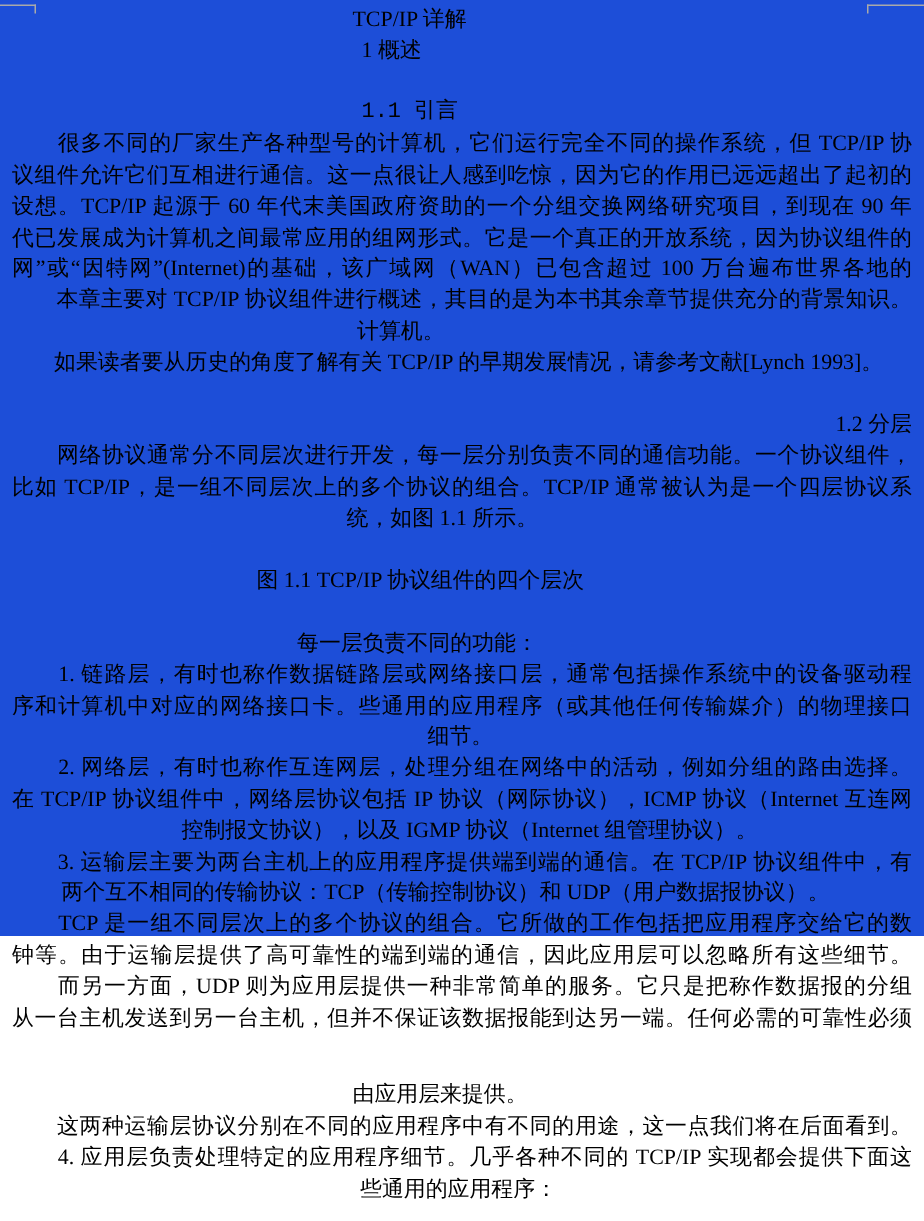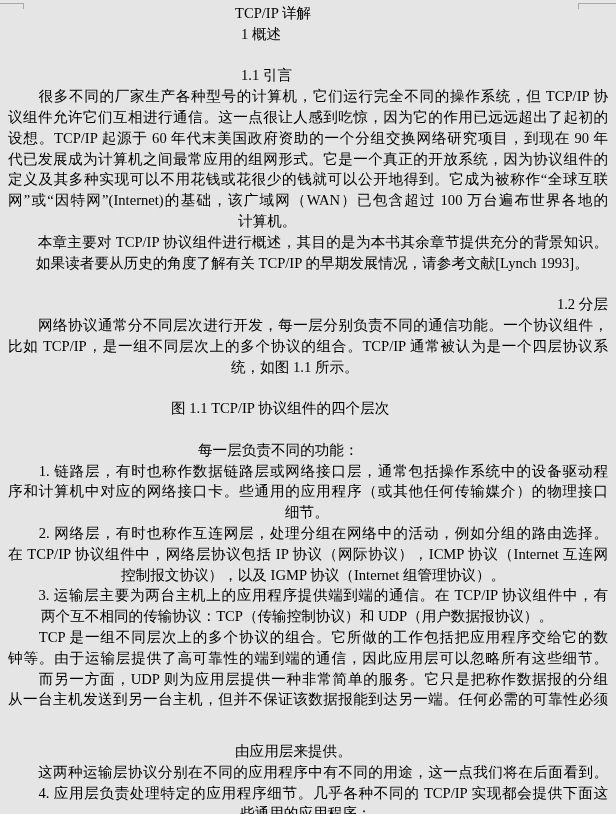--- a/index.html
+++ b/index.html
@@ -4,22 +4,22 @@
 <style>
   html, body { margin: 0; padding: 0; }
   body {
     width: 616px; height: 814px;
     background: #ffffff;
     overflow: hidden;
     font-family: "Liberation Serif", "DejaVu Serif", serif;
   }
   .page {
     position: relative;
-    width: 616px; height: 814px;
-    background: #e5e5e5;
+    width: 616px; height: 624px;
+    background: #1d4ed8;
   }
   
   .mark { position: absolute; background: #a9a9a9; }
   .mark-tl-h { left: 0;     top: 3px; width: 24px; height: 1px; }
   .mark-tl-v { left: 23px;  top: 3px; width: 1px;  height: 6px; }
   .mark-tr-h { left: 578px; top: 3px; width: 38px; height: 1px; }
   .mark-tr-v { left: 578px; top: 3px; width: 1px;  height: 6px; }
 
   .doc {
     position: absolute;
@@ -46,29 +46,28 @@
 
 <div class="page">
   <div class="mark mark-tl-h"></div>
   <div class="mark mark-tl-v"></div>
   <div class="mark mark-tr-h"></div>
   <div class="mark mark-tr-v"></div>
   <div class="doc" id="doc" style="color: rgb(0, 0, 0);">
       <div class="row pad" style="padding-left: 227px;">TCP/IP 详解</div>
       <div class="row pad" style="padding-left: 233px;">1 概述</div>
       <div class="row blank"></div>
-      <div class="row pad" style="padding-left: 233px;">1.1 引言</div>
+      <div class="row pad" style="padding-left: 233px; font-family: Liberation Mono, monospace;">1.1 引言</div>
       <div class="row fill">　　很多不同的厂家生产各种型号的计算机，它们运行完全不同的操作系统，但 TCP/IP 协</div>
       <div class="row fill">议组件允许它们互相进行通信。这一点很让人感到吃惊，因为它的作用已远远超出了起初的</div>
       <div class="row fill">设想。TCP/IP 起源于 60 年代末美国政府资助的一个分组交换网络研究项目，到现在 90 年</div>
       <div class="row fill">代已发展成为计算机之间最常应用的组网形式。它是一个真正的开放系统，因为协议组件的</div>
-      <div class="row fill">定义及其多种实现可以不用花钱或花很少的钱就可以公开地得到。它成为被称作“全球互联</div>
       <div class="row fill">网”或“因特网”(Internet)的基础，该广域网（WAN）已包含超过 100 万台遍布世界各地的</div>
+      <div class="row fill">　　本章主要对 TCP/IP 协议组件进行概述，其目的是为本书其余章节提供充分的背景知识。</div>
       <div class="row pad" style="padding-left: 230px;">计算机。</div>
-      <div class="row fill">　　本章主要对 TCP/IP 协议组件进行概述，其目的是为本书其余章节提供充分的背景知识。</div>
       <div class="row pad" style="padding-left: 28px;">如果读者要从历史的角度了解有关 TCP/IP 的早期发展情况，请参考文献[Lynch 1993]。</div>
       <div class="row blank"></div>
       <div class="row pad" style="padding-left: 232px; text-align: right;">1.2 分层</div>
       <div class="row fill">　　网络协议通常分不同层次进行开发，每一层分别负责不同的通信功能。一个协议组件，</div>
       <div class="row fill">比如 TCP/IP，是一组不同层次上的多个协议的组合。TCP/IP 通常被认为是一个四层协议系</div>
       <div class="row pad" style="padding-left: 223px;">统，如图 1.1 所示。</div>
       <div class="row blank"></div>
       <div class="row pad" style="padding-left: 163px;">图 1.1 TCP/IP 协议组件的四个层次</div>
       <div class="row blank"></div>
       <div class="row pad" style="padding-left: 190px;">每一层负责不同的功能：</div>

